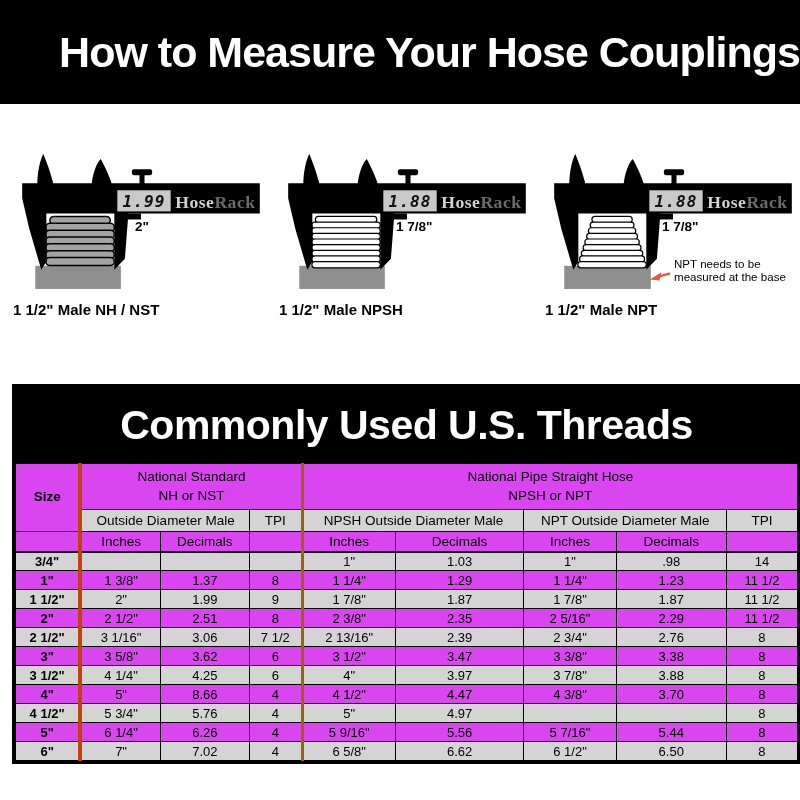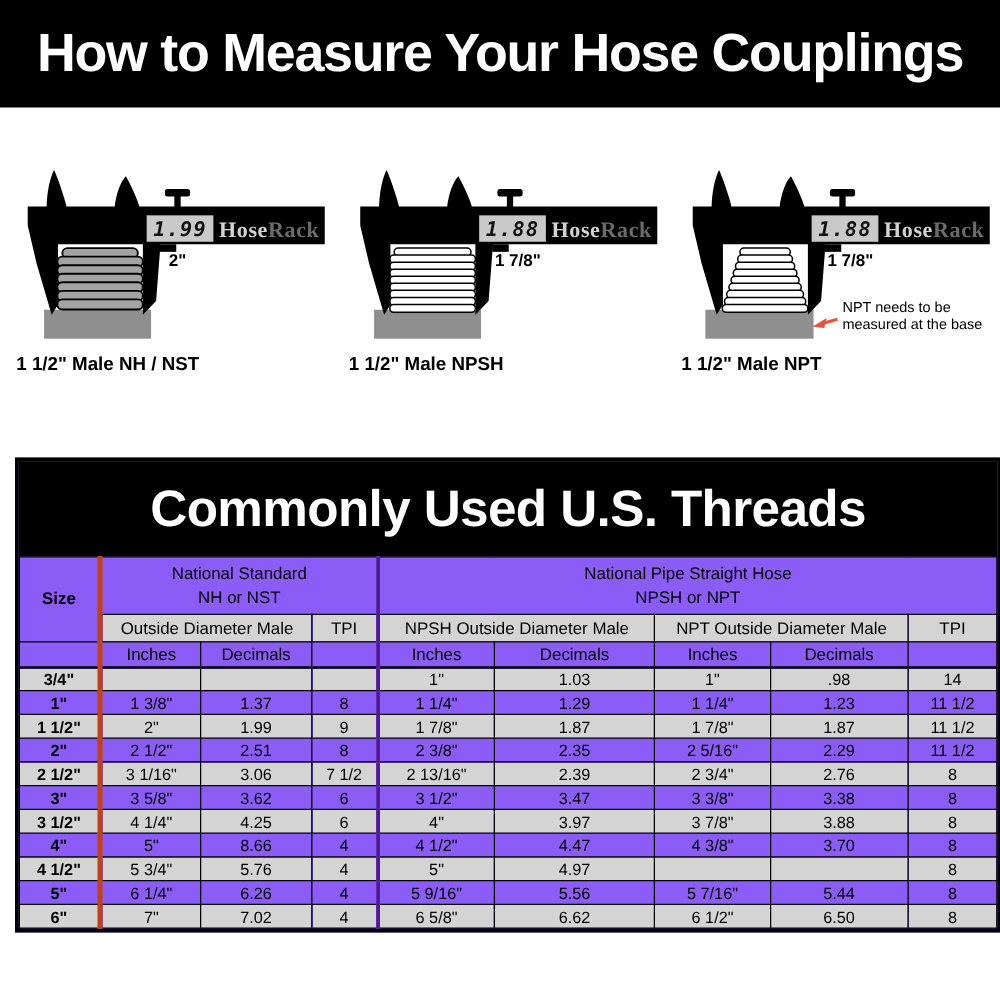--- a/index.html
+++ b/index.html
@@ -1,21 +1,21 @@
 <!DOCTYPE html>
 <html><head>
 <meta charset="utf-8">
 <style>
   * { margin:0; padding:0; box-sizing:border-box; }
   html,body { width:800px; background:#fff; font-family:"Liberation Sans", sans-serif; color:#000; }
   body { height:800px; overflow:hidden; }
 
   
   .banner {
-    height:86px; background:#000; display:flex; align-items:center; justify-content:center;
+    height:104px; background:#000; display:flex; align-items:center; justify-content:flex-end;
   }
   .banner h1 {
     color:#fff; font-size:43px; font-weight:bold; letter-spacing:-1px; white-space:nowrap;
   }
 
   
   .calipers {
     display:flex; padding-left:16px; gap:14px; margin-top:46px;
   }
   .fig { width:252px; }
@@ -26,39 +26,39 @@
   .lcd-text {
     font-family:"DejaVu Sans Mono", monospace; font-weight:bold; font-style:italic;
     font-size:16px; letter-spacing:1px;
   }
   .logo-text { font-family:"Liberation Serif", serif; font-weight:bold; font-size:17.5px; letter-spacing:0.5px; }
   .jaw-label { font-family:"Liberation Sans", sans-serif; font-weight:bold; font-size:13.5px; }
   .note-text { font-family:"Liberation Sans", sans-serif; font-size:11.5px; }
 
   
   .table-wrap {
-    width:789px; margin:66px 0 0 12px; border:3px solid #000; background:#8b5cf6;
+    width:789px; margin:66px 0 0 12px; border:3px solid #000; background:#d946ef;
   }
   .table-title {
     background:#000; height:76px; display:flex; align-items:center; justify-content:center;
   }
   .table-title span { color:#fff; font-size:41px; font-weight:bold; letter-spacing:-0.5px; }
 
   table { width:100%; border-collapse:collapse; table-layout:fixed; }
   th, td {
     border:1px solid #000; text-align:center; vertical-align:middle;
     font-size:13px; font-weight:normal; padding:0 2px; overflow:hidden; white-space:nowrap;
   }
   tr.h1 th { height:46px; font-size:13.5px; line-height:1.35; }
   tr.h2 th { height:22px; background:#d4d4d4; font-size:13.5px;margin-left:40px; }
   tr.h3 th { height:20px; border-bottom:2px solid #000; font-size:13.5px;margin-left:27px; }
   tbody td { height:19px; }
   th.size-head { font-weight:bold; font-size:14px; }
   .size-col { border-right:4px solid #c2410c; font-weight:bold; }
-  .nh-end { border-right:3px solid #4c1d95; }
+  .nh-end { border-right:3px solid #a16207; }
   tr.shaded td { background:#d4d4d4; }
   tbody td.size-cell { font-weight:bold; }
 </style>
 </head>
 <body>
 
 <header class="banner">
   <h1>How to Measure Your Hose Couplings</h1>
 </header>
 

